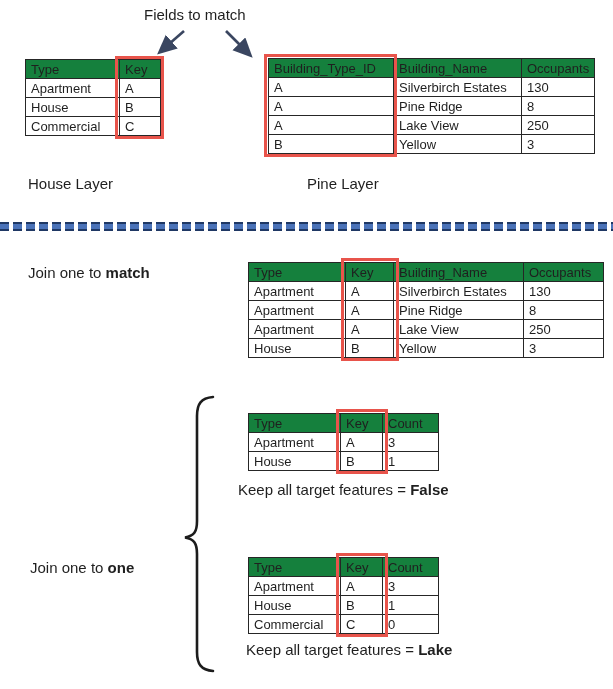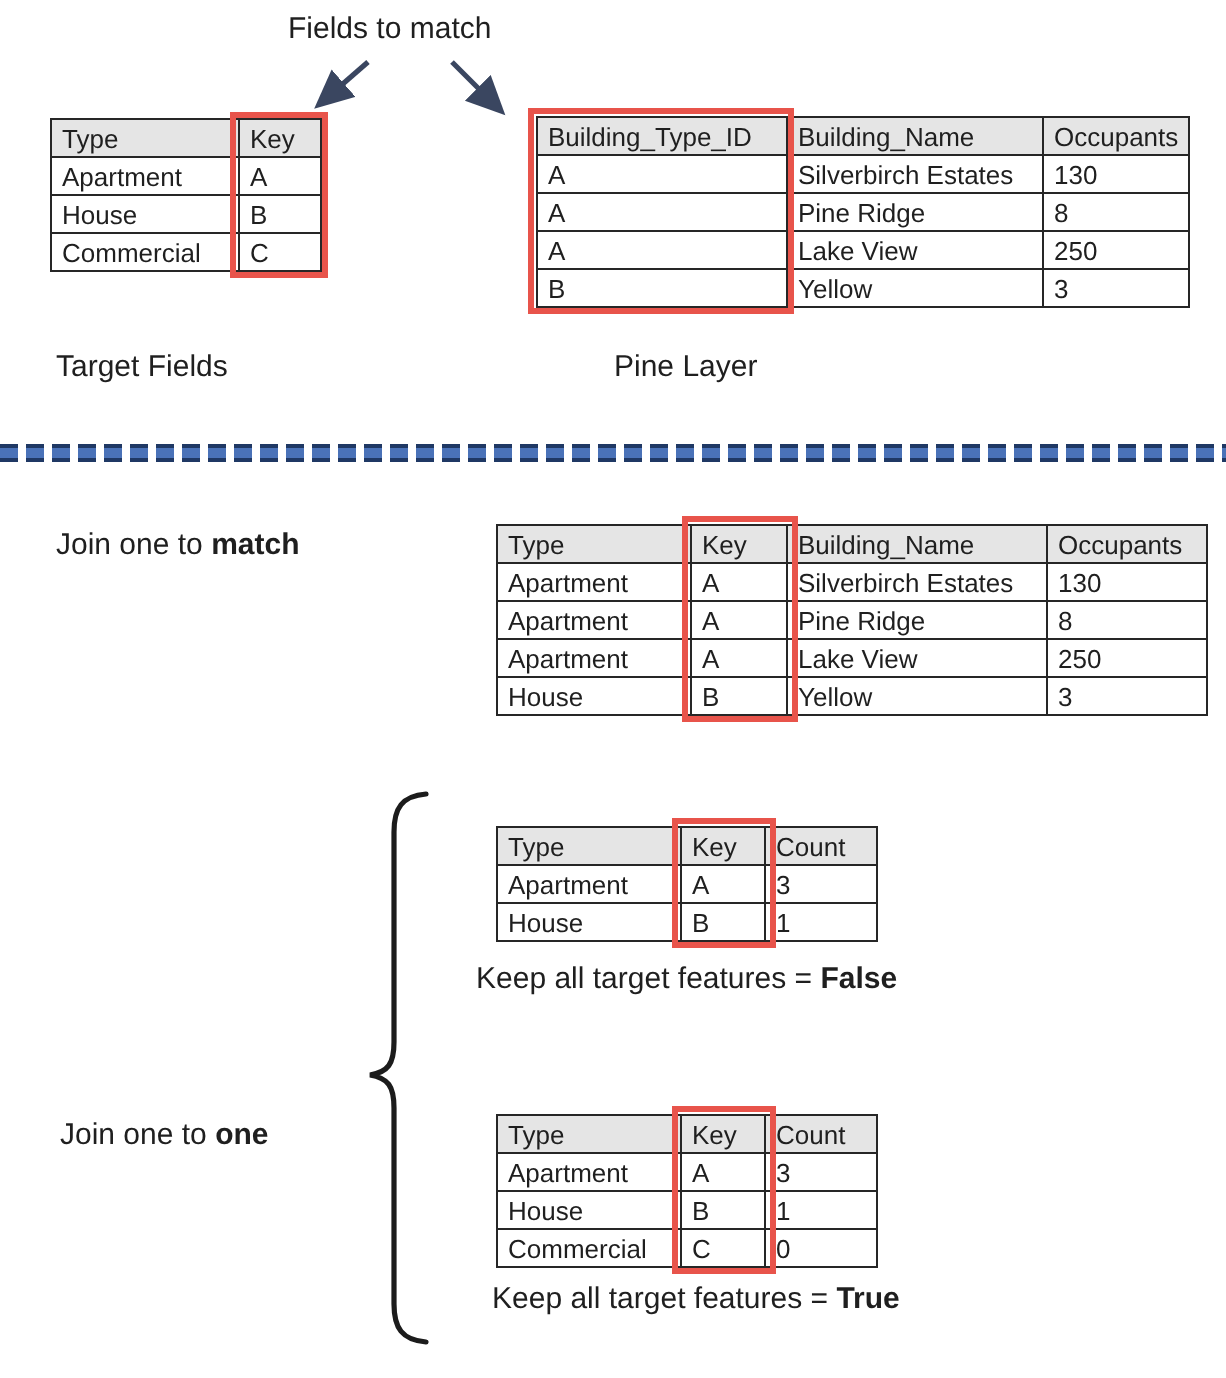--- a/index.html
+++ b/index.html
@@ -11,21 +11,21 @@
   .lbl{font-size:15px;white-space:nowrap;}
   .tbl{
     border-collapse:collapse;table-layout:fixed;font-size:13px;
     background:#ffffff;
   }
   .tbl th,.tbl td{
     border:1.5px solid #262626;height:19px;padding:0 5px;
     font-weight:400;text-align:left;white-space:nowrap;overflow:hidden;
     box-sizing:border-box;
   }
-  .tbl th{background:#e5e5e5;}
+  .tbl th{background:#15803d;}
   .twrap{position:absolute;}
   .redbox{
     position:absolute;border:3px solid #e8544b;box-sizing:border-box;
     pointer-events:none;background:transparent;
   }
   .divider{
     position:absolute;left:0;top:222px;width:613px;height:9px;
     background:
       repeating-linear-gradient(90deg,#1f3864 0 9px,rgba(0,0,0,0) 9px 13px),
       repeating-linear-gradient(90deg,#4a72b8 0 9px,rgba(0,0,0,0) 9px 13px),
@@ -115,21 +115,21 @@
       <tr>
         <td>B</td>
         <td>Yellow</td>
         <td>3</td>
       </tr>
     </tbody>
       </table>
     <div class="redbox" style="left:-4px;top:-4px;width:133px;height:103px;"></div>
   </div>
 
-  <div class="abs lbl" style="left:28px;top:175px;">Target Fields</div>
+  <div class="abs lbl" style="left:28px;top:175px;">House Layer</div>
   <div class="abs lbl" style="left:307px;top:175px;">Pine Layer</div>
 
   <div class="divider"></div>
 
   <div class="abs lbl" style="left:28px;top:264px;"><span>Join one to </span><b>match</b></div>
 
   <div class="twrap" style="left:248px;top:262px;">
     <table class="tbl" style="width:355px;">
       <colgroup>
           <col style="width:97px">
@@ -231,15 +231,15 @@
       <tr>
         <td>Commercial</td>
         <td>C</td>
         <td>0</td>
       </tr>
     </tbody>
       </table>
     <div class="redbox" style="left:88px;top:-4px;width:52px;height:84px;"></div>
   </div>
 
-  <div class="abs lbl" style="left:246px;top:641px;"><span>Keep all target features = </span><b>True</b></div>
+  <div class="abs lbl" style="left:246px;top:641px;"><span>Keep all target features = </span><b>Lake</b></div>
 
 </div>
 
 </body></html>

